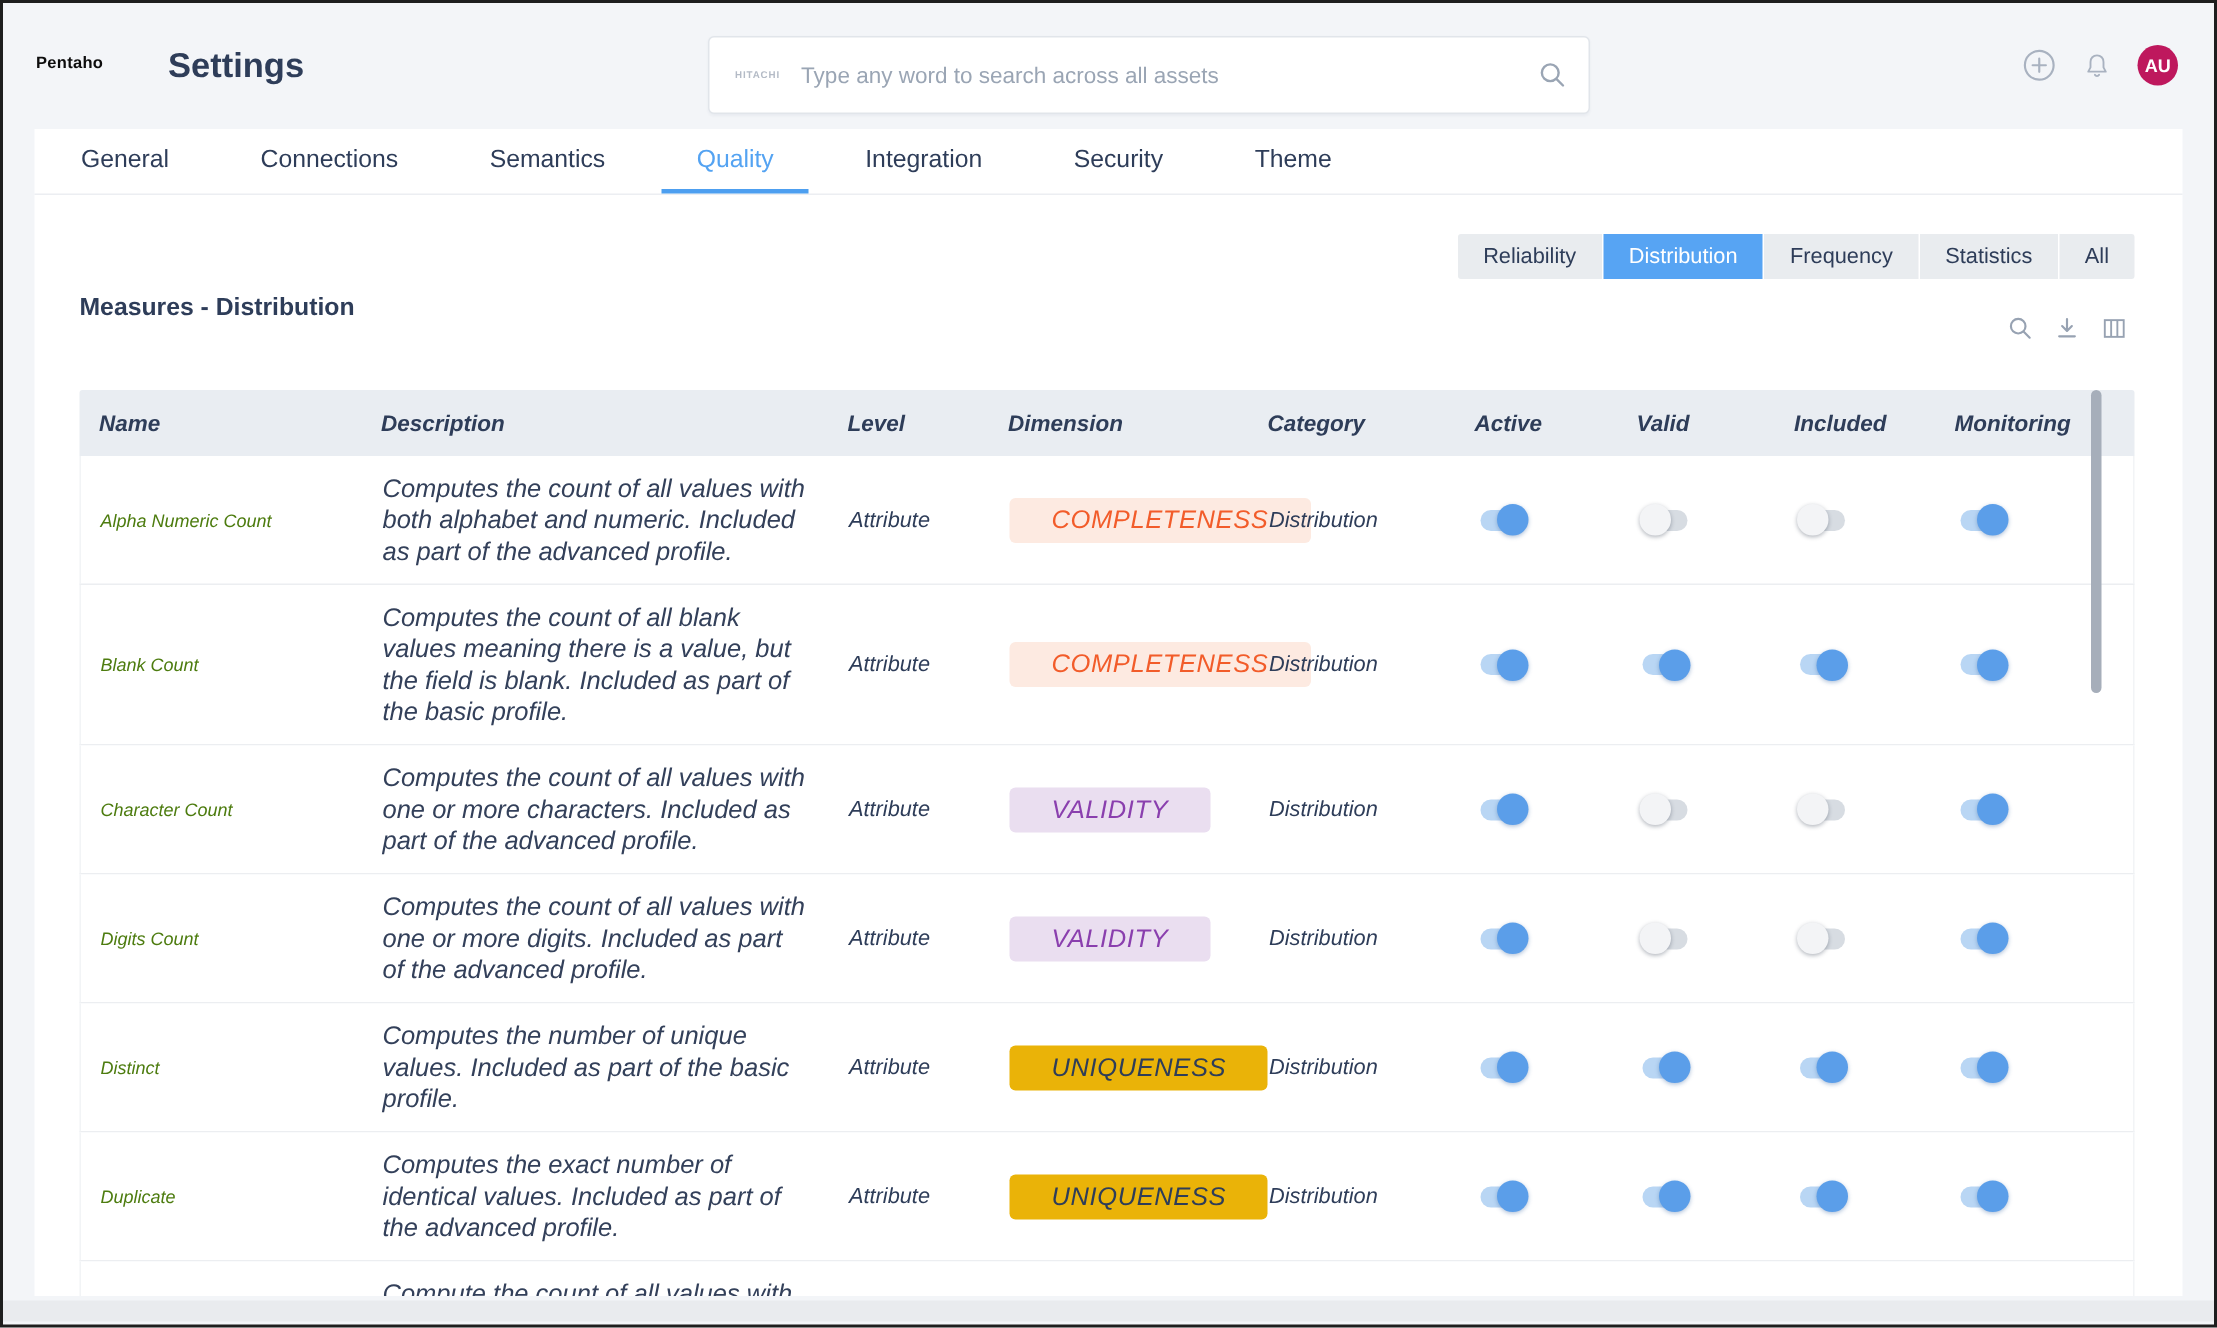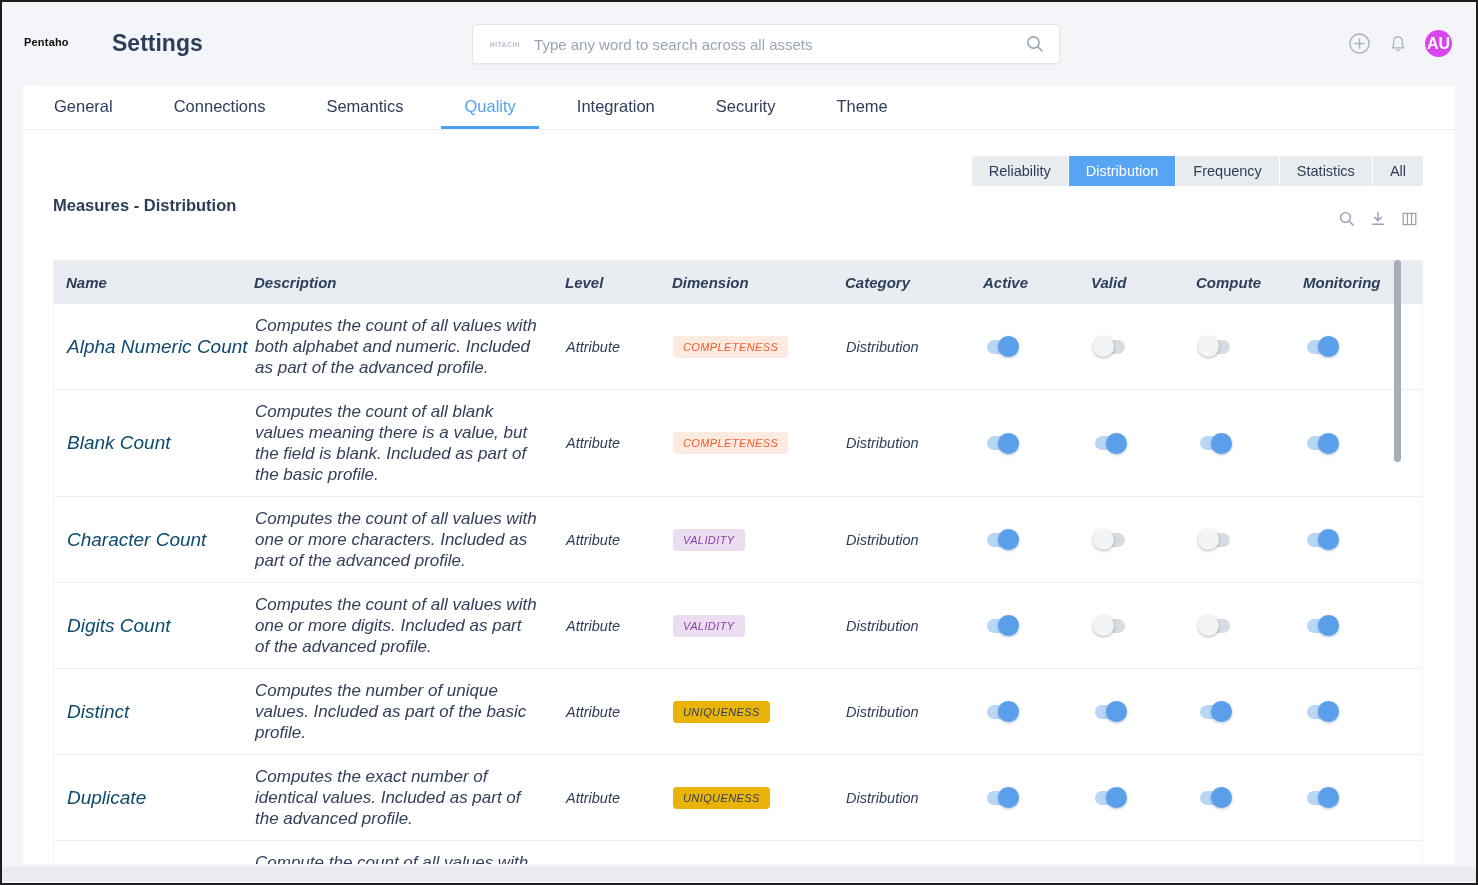--- a/index.html
+++ b/index.html
@@ -10,36 +10,36 @@
     border:2px solid #1e1e1e;
     position:relative;
     overflow:hidden;
     color:#2e3d59;
   }
   
   .page-header { position:absolute; top:0; left:0; right:0; height:84px; }
   .logo { position:absolute; left:22px; top:34px; font-size:11px; font-weight:bold; color:#0d0d0d; letter-spacing:.2px; }
   .page-title { position:absolute; left:110px; top:28px; font-size:23px; font-weight:600; color:#2e3d59; }
   .search-bar {
-    position:absolute; left:470px; top:22px; width:588px; height:40px;
+    position:absolute; left:470px; top:22px; width:588px; height:52px;
     background:#fff; border:1px solid #e1e5ea; border-radius:4px;
     display:flex; align-items:center; box-shadow:0 1px 2px rgba(40,60,90,.05);
   }
   .search-brand { font-size:6.5px; color:#b4bbc6; letter-spacing:.6px; margin:0 14px 0 17px; font-weight:bold; }
   .search-input {
     flex:1; border:none; outline:none; font-size:15px; color:#3c4a63;
     font-family:"Liberation Sans", sans-serif; background:transparent;
   }
   .search-input::placeholder { color:#9aa5b4; }
   .search-bar .search-glyph { margin-right:14px; display:flex; }
   .header-actions { position:absolute; right:24px; top:28px; display:flex; align-items:center; gap:17px; }
   .icon-btn { display:flex; align-items:center; justify-content:center; cursor:pointer; background:none; border:none; }
   .avatar {
-    width:27px; height:27px; border-radius:50%; background:#d946ef;
-    color:#fff; font-size:16px; font-weight:bold;
+    width:27px; height:27px; border-radius:50%; background:#be185d;
+    color:#fff; font-size:12px; font-weight:bold;
     display:flex; align-items:center; justify-content:center;
   }
   
   .tabs-bar {
     position:absolute; left:21px; right:21px; top:84px; height:44px;
     background:#fff; border-bottom:1px solid #eceef2;
     display:flex; align-items:stretch; padding-left:8px; column-gap:15px;
   }
   .tab {
     display:flex; align-items:center; padding:0 23px; font-size:16.5px;
@@ -74,26 +74,26 @@
   .c0 { width:201px; padding-left:13px; }
   .c1 { width:311px; padding-right:26px; }
   .c2 { width:107px; }
   .c3 { width:173px; }
   .c4 { width:135px; }
   .c5 { width:108px; }
   .c6 { width:105px; }
   .c7 { width:107px; }
   .c8 { flex:1; }
   .thead .c5,.thead .c6,.thead .c7,.thead .c8 { padding-left:3px; }
-  .cell-name { font-size:19px; color:#0c4a6e; }
+  .cell-name { font-size:12px; color:#4d7c0f; }
   .cell-desc { font-size:17px; color:#33405a; line-height:21px; }
   .cell-plain { font-size:14.5px; color:#2e3d59; }
   .badge {
-    display:inline-block; padding:5px 10px; border-radius:4px;
-    font-size:11px; letter-spacing:.4px; font-weight:500;
+    display:inline-block; padding:5px 28px; border-radius:4px;
+    font-size:17px; letter-spacing:.4px; font-weight:500;
   }
   .badge.completeness { background:#fdeae1; color:#f25c2a; }
   .badge.validity    { background:#eadef0; color:#8a3fae; }
   .badge.uniqueness  { background:#eab308; color:#2e3d59; }
   
   .toggle {
     width:30px; height:14px; border-radius:7px; background:#d7dce2;
     position:relative; margin-left:6px; cursor:pointer;
   }
   .toggle .knob {
@@ -194,21 +194,21 @@
 
   <div class="table-wrap">
     <div class="thead" id="table-head">
         <div class="cell c0">Name</div>
         <div class="cell c1">Description</div>
         <div class="cell c2">Level</div>
         <div class="cell c3">Dimension</div>
         <div class="cell c4">Category</div>
         <div class="cell c5">Active</div>
         <div class="cell c6">Valid</div>
-        <div class="cell c7">Compute</div>
+        <div class="cell c7">Included</div>
         <div class="cell c8">Monitoring</div>
       </div>
     <div id="table-body">
   <div class="trow">
     <div class="cell c0 cell-name">Alpha Numeric Count</div>
     <div class="cell c1 cell-desc">Computes the count of all values with both alphabet and numeric. Included as part of the advanced profile.</div>
     <div class="cell c2 cell-plain">Attribute</div>
     <div class="cell c3">
       <span class="badge completeness">COMPLETENESS</span>
     </div>

